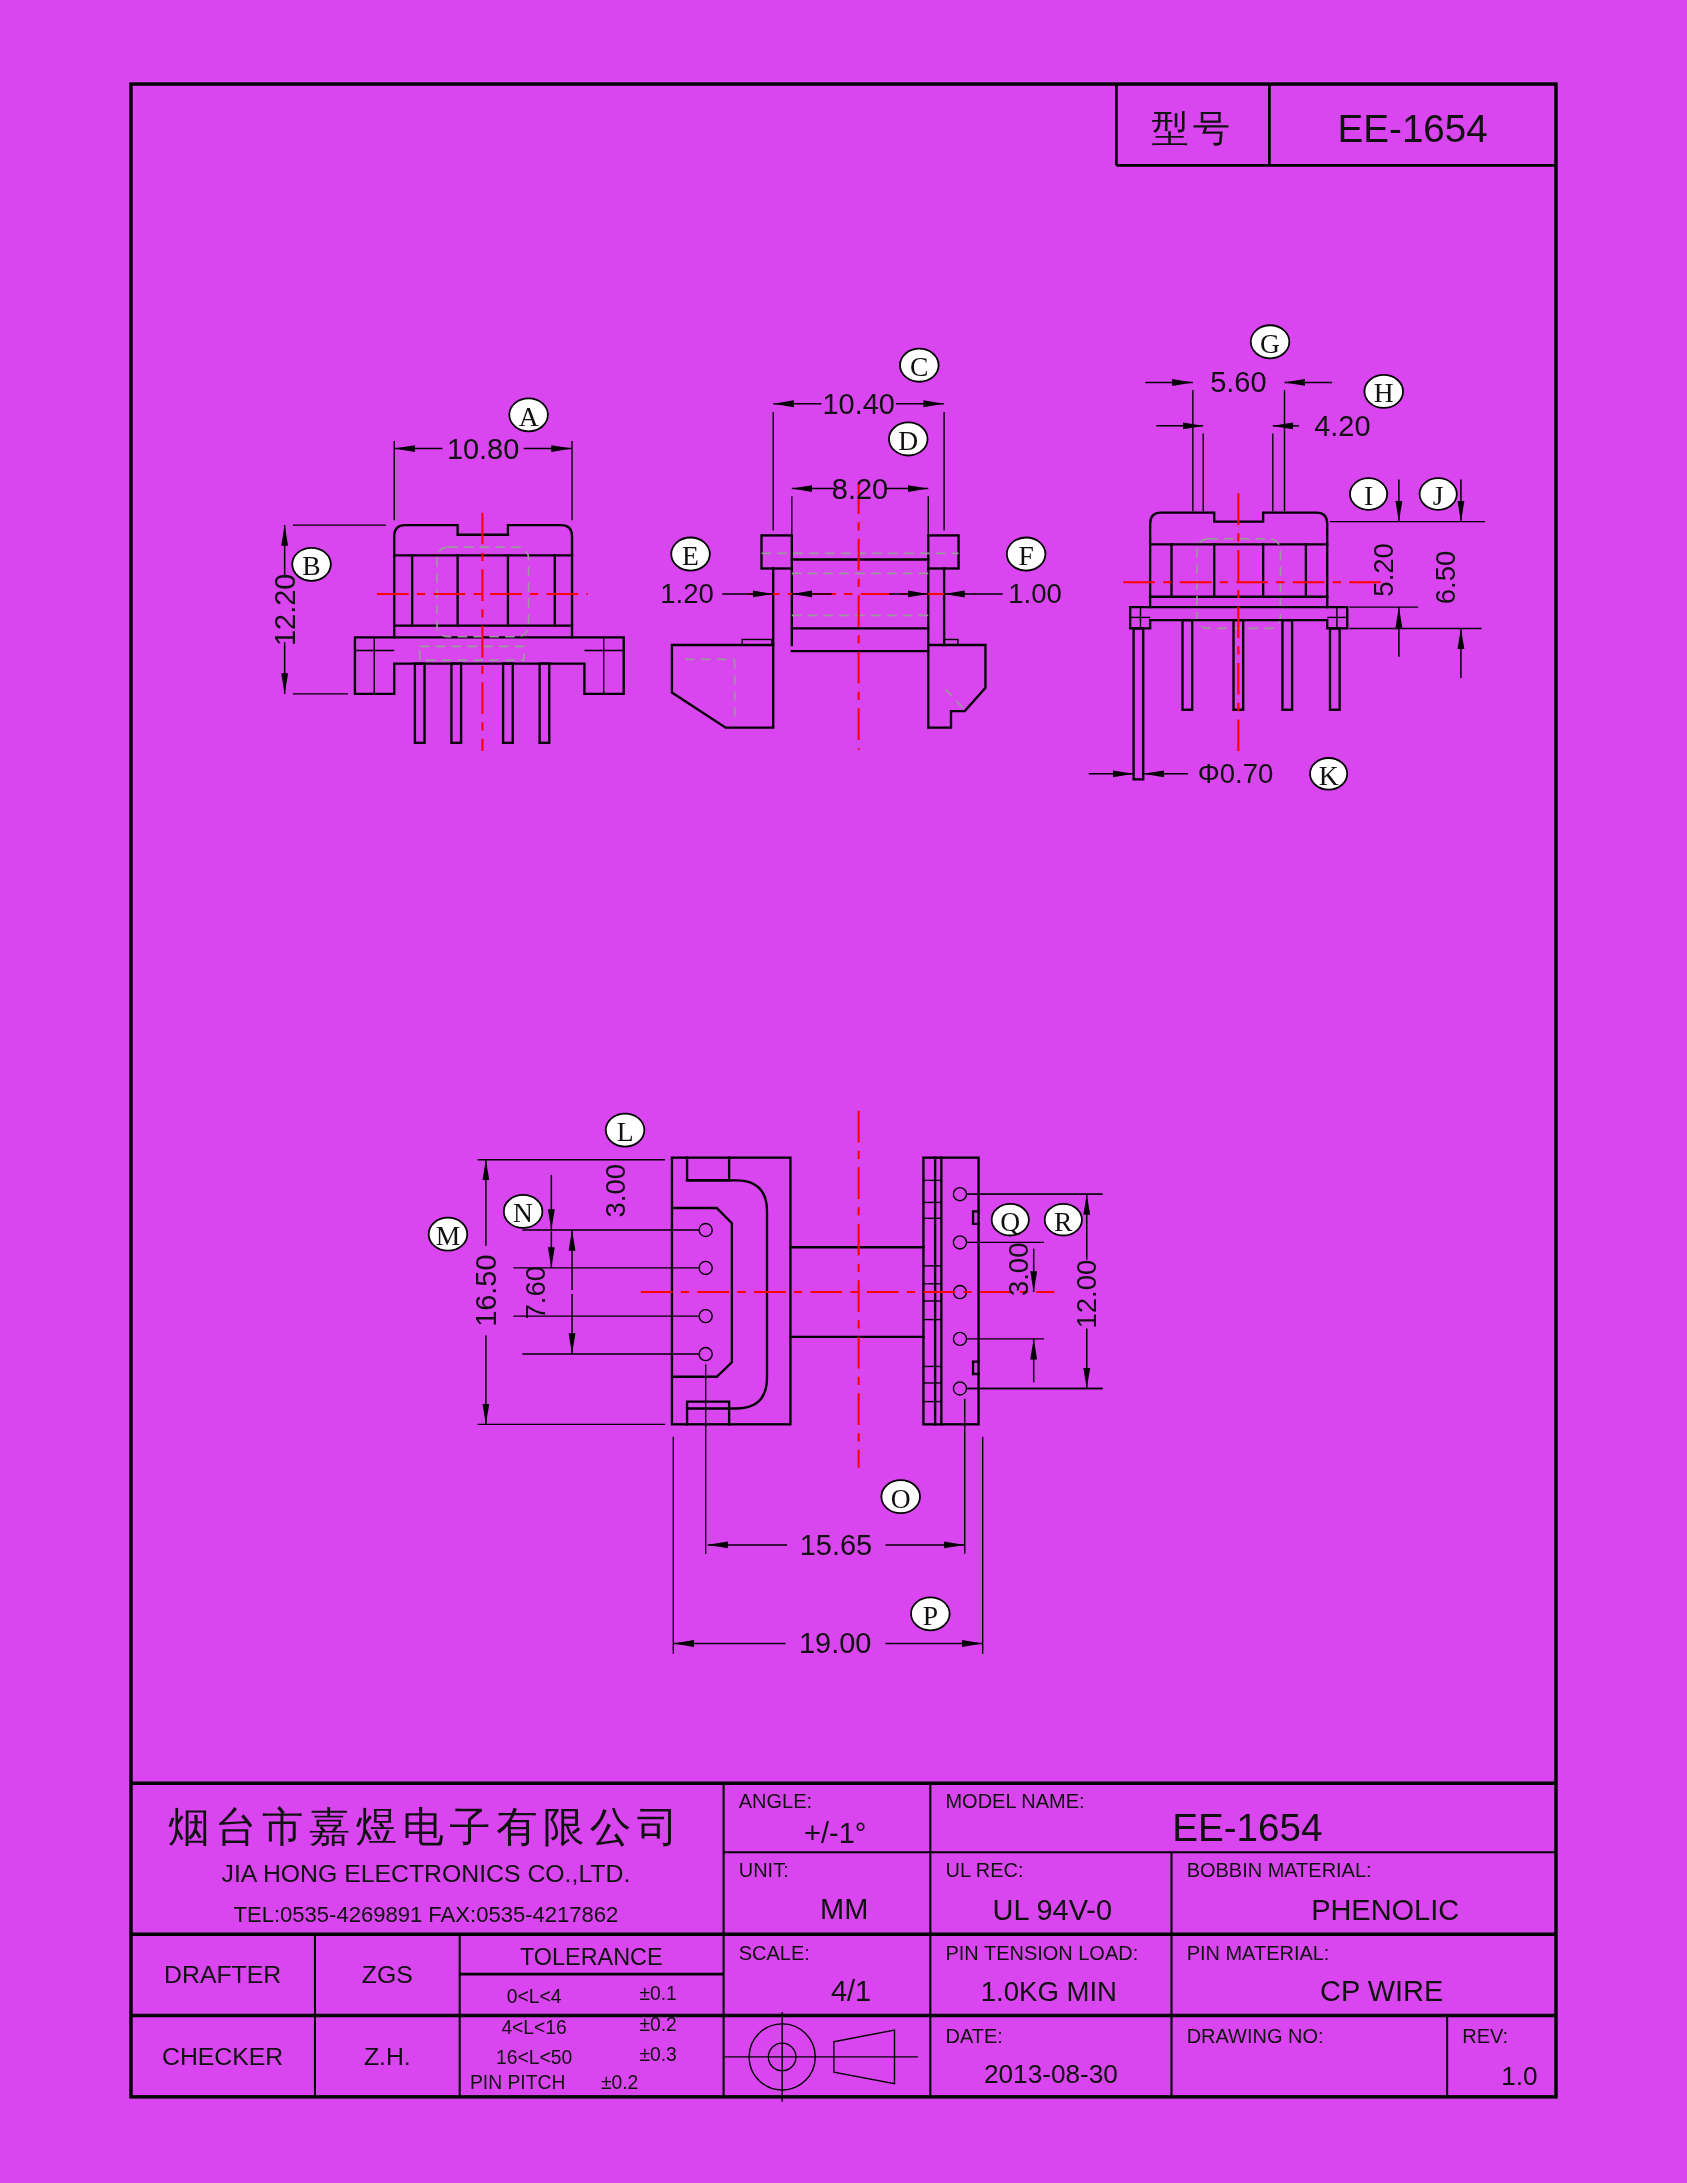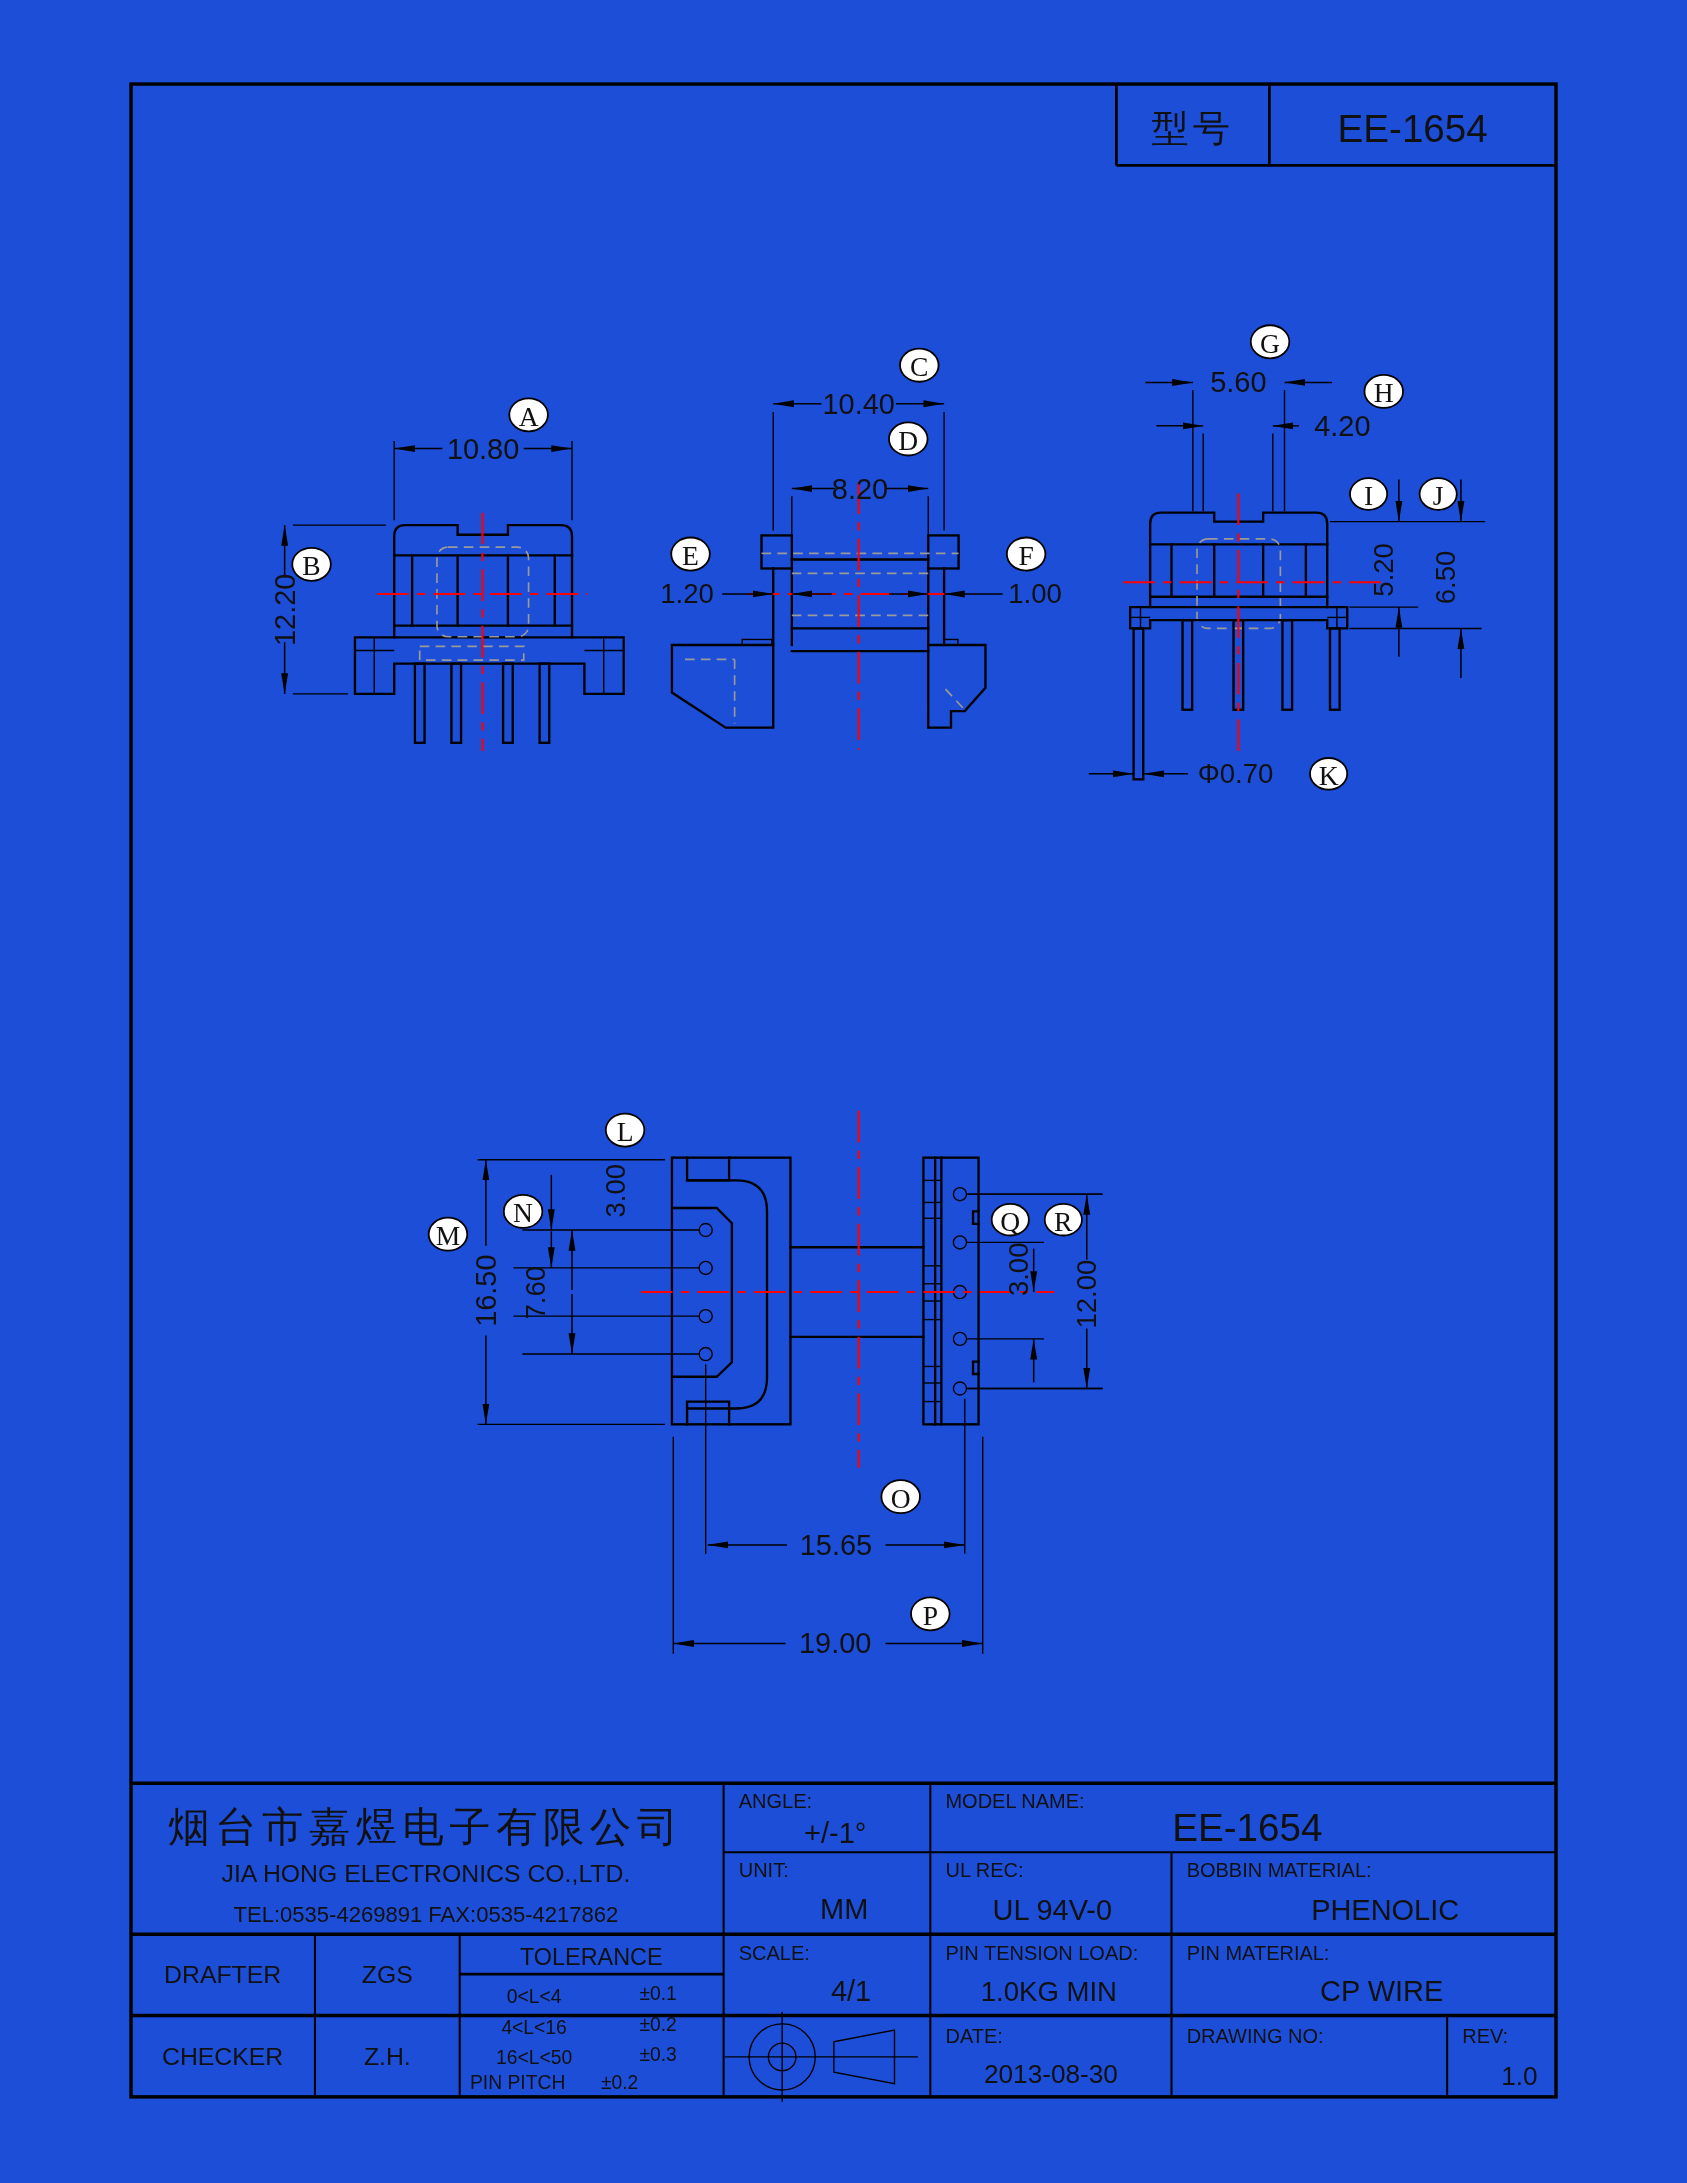--- a/index.html
+++ b/index.html
@@ -1,16 +1,16 @@
 <!DOCTYPE html>
 <html style="font-size:11px"><head>
 <meta charset="utf-8">
 <style>
   html,body{margin:0;padding:0;background:#ffffff;}
-  .page{position:relative;width:1687px;height:2183px;background:#1d4ed8;font-family:"Liberation Sans",sans-serif;}
+  .page{position:relative;width:1687px;height:2183px;background:#d946ef;font-family:"Liberation Sans",sans-serif;}
   svg{position:absolute;left:0;top:0;}
   text{fill:#111;}
   .dim{font-family:"Liberation Sans",sans-serif;font-size:42px;}
   .dim-s{font-family:"Liberation Sans",sans-serif;font-size:40px;}
   .callout{font-family:"Liberation Serif",serif;font-size:40px;}
   .tbl-label{font-family:"Liberation Sans",sans-serif;font-size:29px;}
   .tbl-value{font-family:"Liberation Sans",sans-serif;font-size:42px;}
   .tbl-value-lg{font-family:"Liberation Sans",sans-serif;font-size:56px;}
   .tbl-small{font-family:"Liberation Sans",sans-serif;font-size:28px;}
   .cjk{font-family:"Liberation Serif",serif;font-size:60px;letter-spacing:8px;}

